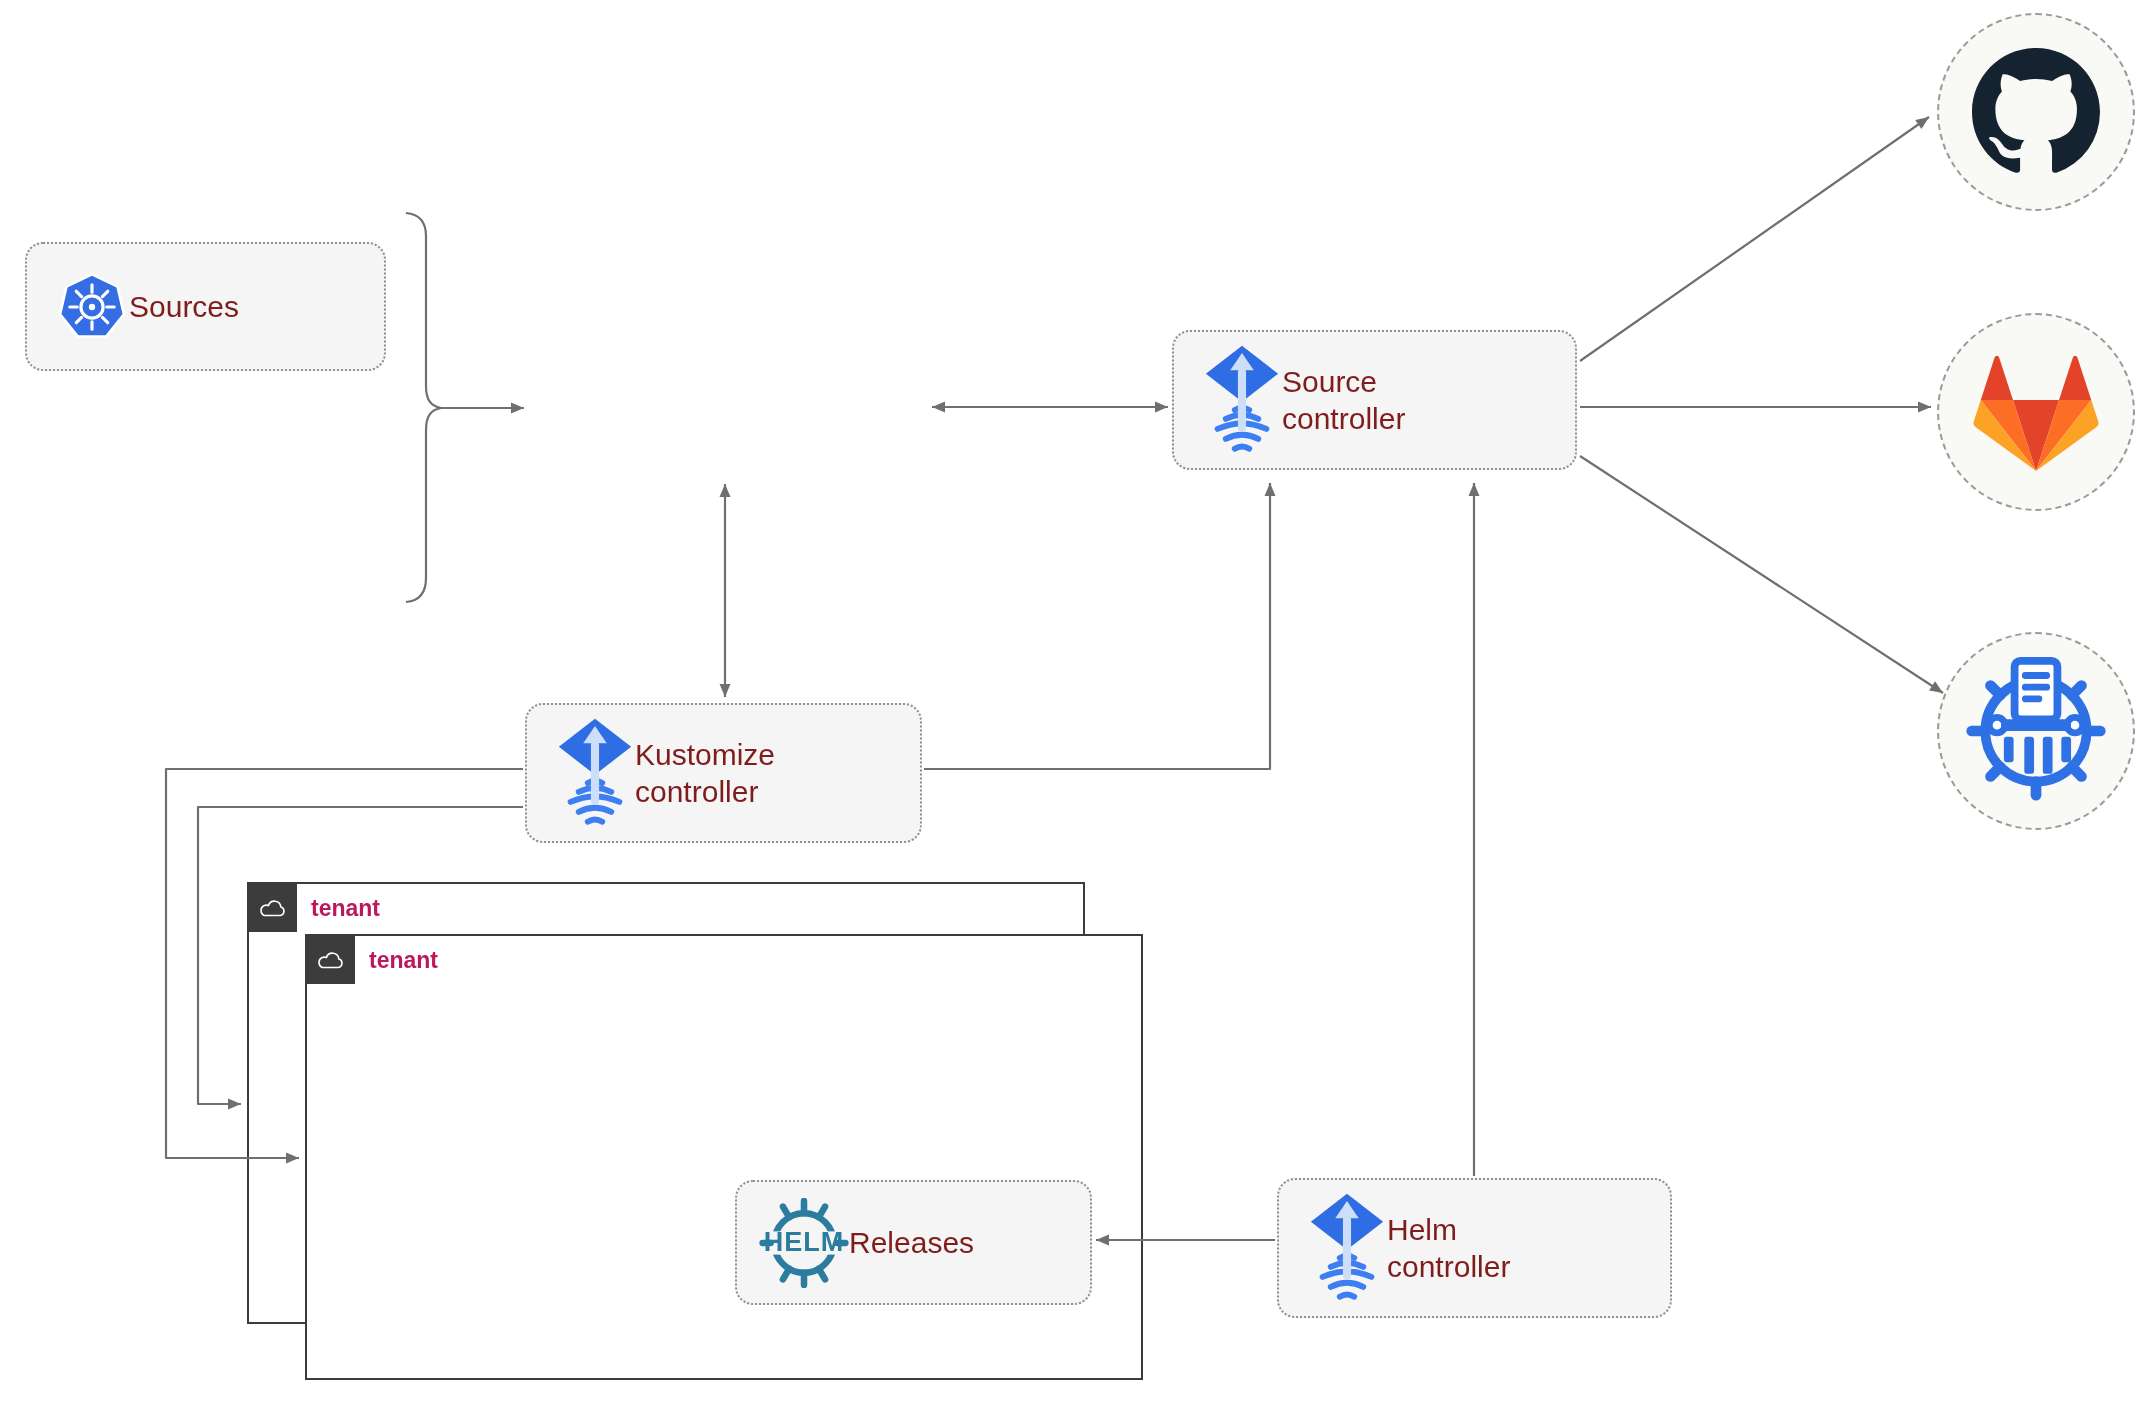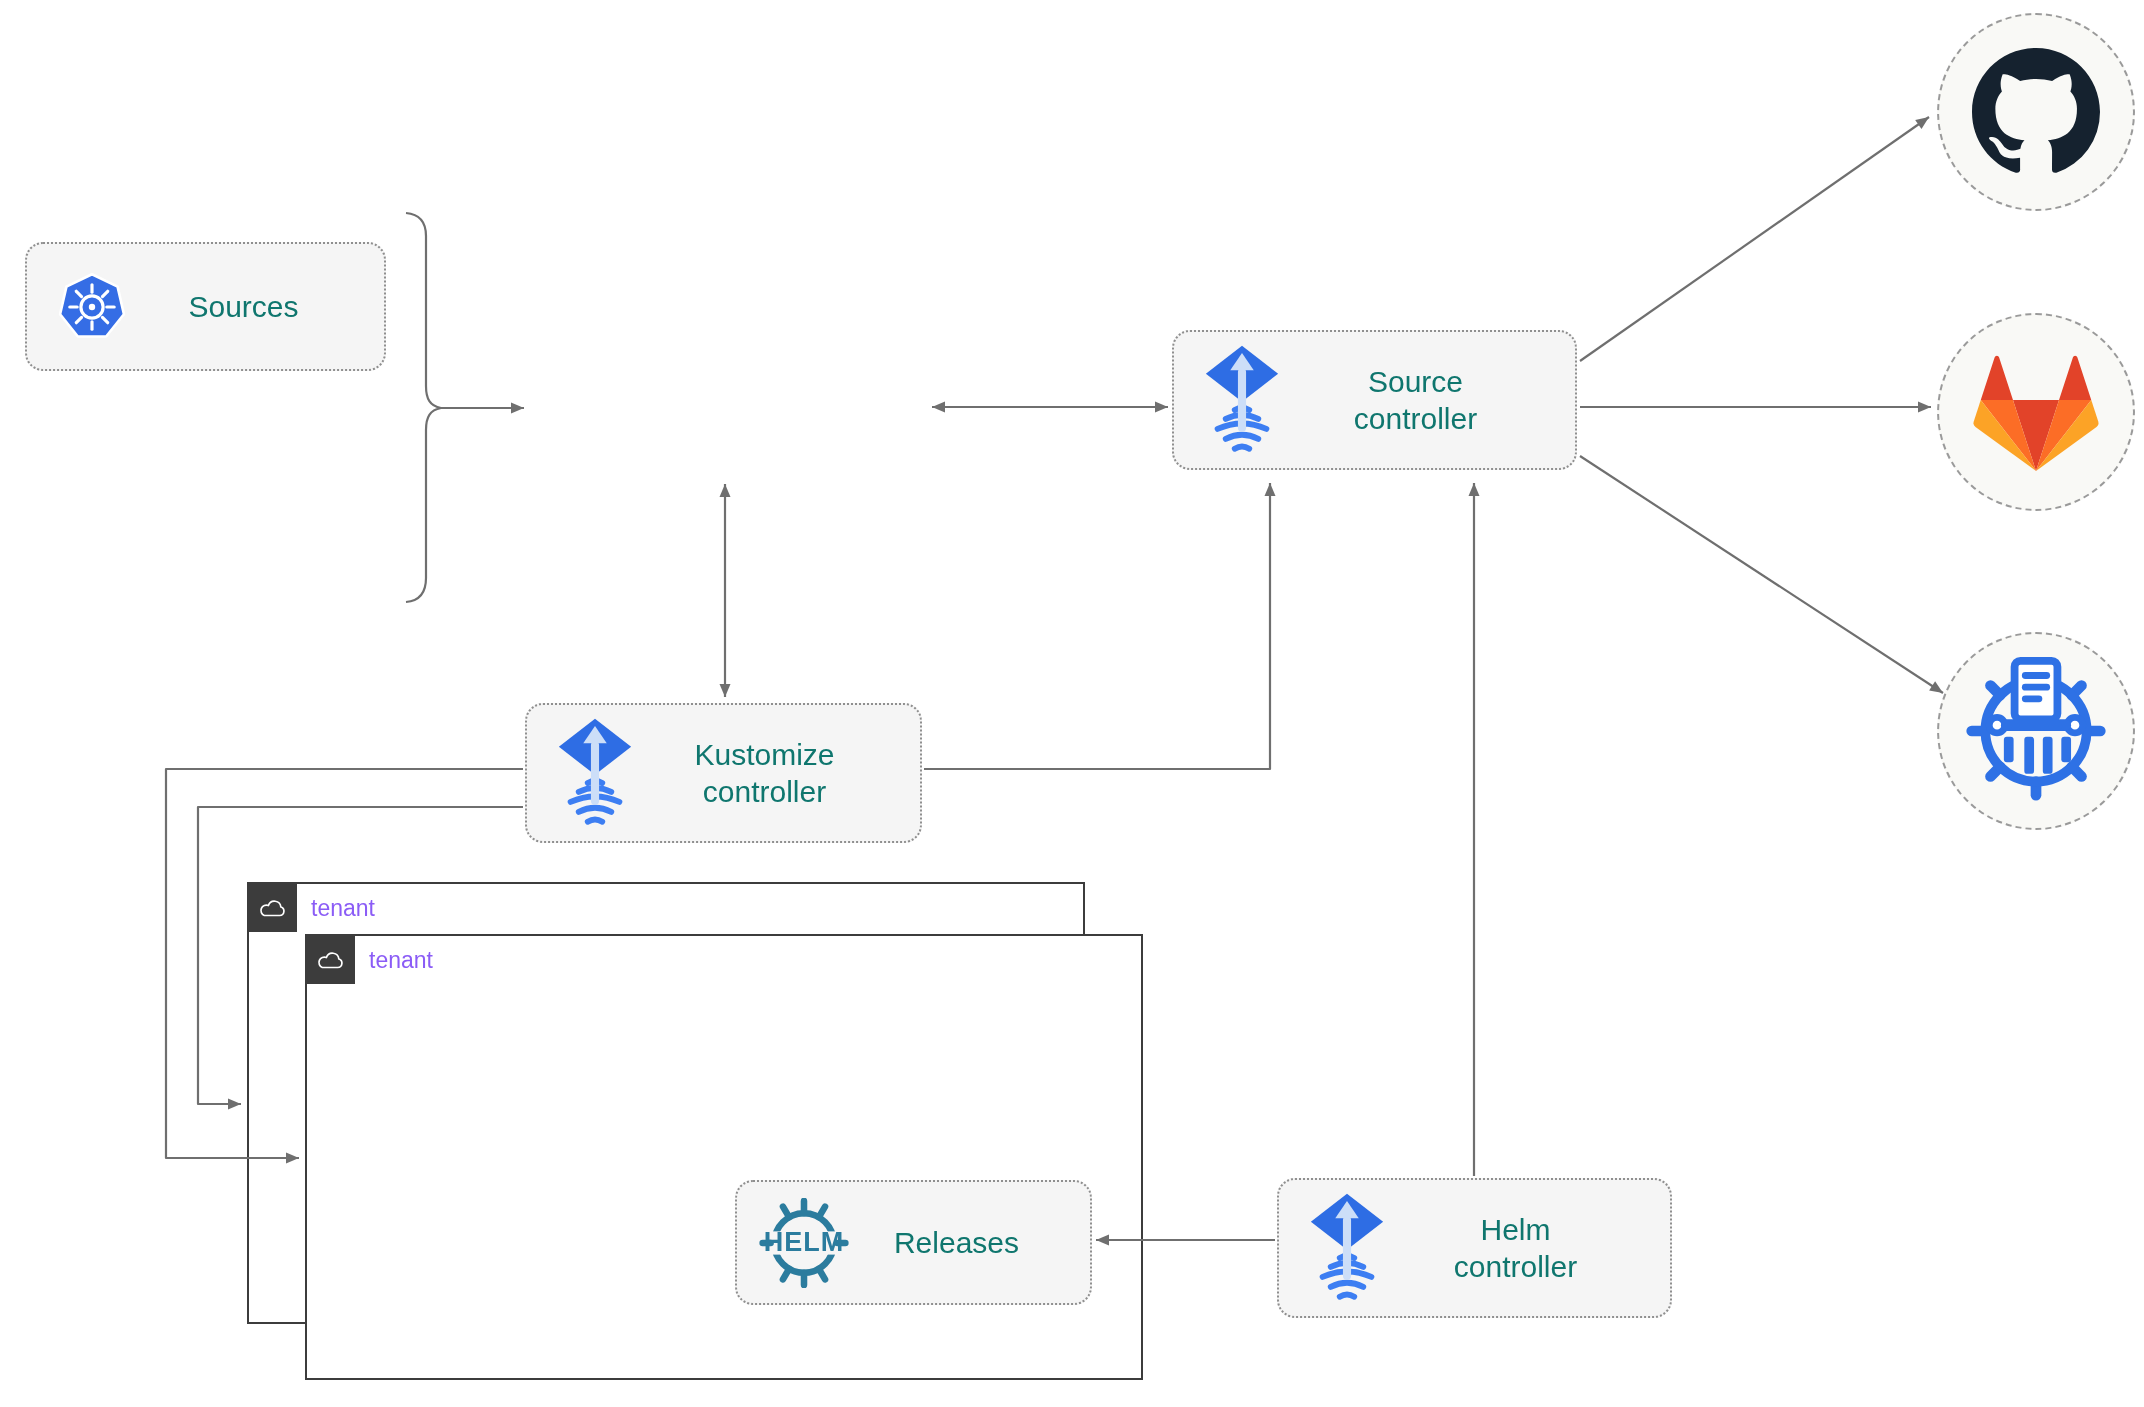--- a/index.html
+++ b/index.html
@@ -3,31 +3,31 @@
 <meta charset="utf-8">
 <style>
   html,body{margin:0;padding:0;background:#ffffff;}
   .canvas{position:relative;width:2144px;height:1407px;background:#ffffff;
           font-family:"Liberation Sans",sans-serif;overflow:hidden;}
 
   
   .node{position:absolute;display:flex;align-items:center;background:#f5f5f5;
         border:2px dotted #8f8f8f;border-radius:18px;box-sizing:border-box;z-index:3;}
   .node .icon{flex:0 0 auto;display:flex;align-items:center;justify-content:center;margin-left:28px;}
-  .node .label{flex:1;text-align:center;font-size:30px;color:#0f766e;line-height:1.25;
+  .node .label{flex:1;font-size:30px;color:#7f1d1d;line-height:1.25;
                white-space:pre-line;padding-right:26px;}
 
   
   .tenant{position:absolute;background:#ffffff;border:2px solid #3c3c3c;box-sizing:border-box;}
   .tenant.back{z-index:1;}
   .tenant.front{z-index:2;}
   .tenant-tab{position:absolute;left:-2px;top:-2px;width:50px;height:50px;background:#3c3c3c;
               display:flex;align-items:center;justify-content:center;}
   .tenant-label{position:absolute;left:62px;top:0;height:48px;display:flex;align-items:center;
-                font-size:23px;color:#8b5cf6;}
+                font-size:23px;color:#be185d;font-weight:bold;}
 
   
   .ext{position:absolute;width:198px;height:198px;border-radius:50%;border:2.5px dashed #9a9a9a;
        background:#f9f9f6;display:flex;align-items:center;justify-content:center;box-sizing:border-box;}
 
   
   .helm-logo-wrap{position:relative;width:90px;height:90px;margin-left:22px;flex:0 0 auto;}
   .helm-logo-wrap svg{position:absolute;left:0;top:0;}
   .helm-word{position:absolute;left:50%;top:50%;transform:translate(-50%,-52%);
              font-size:27px;font-weight:bold;letter-spacing:1px;color:#2b7c9e;}

